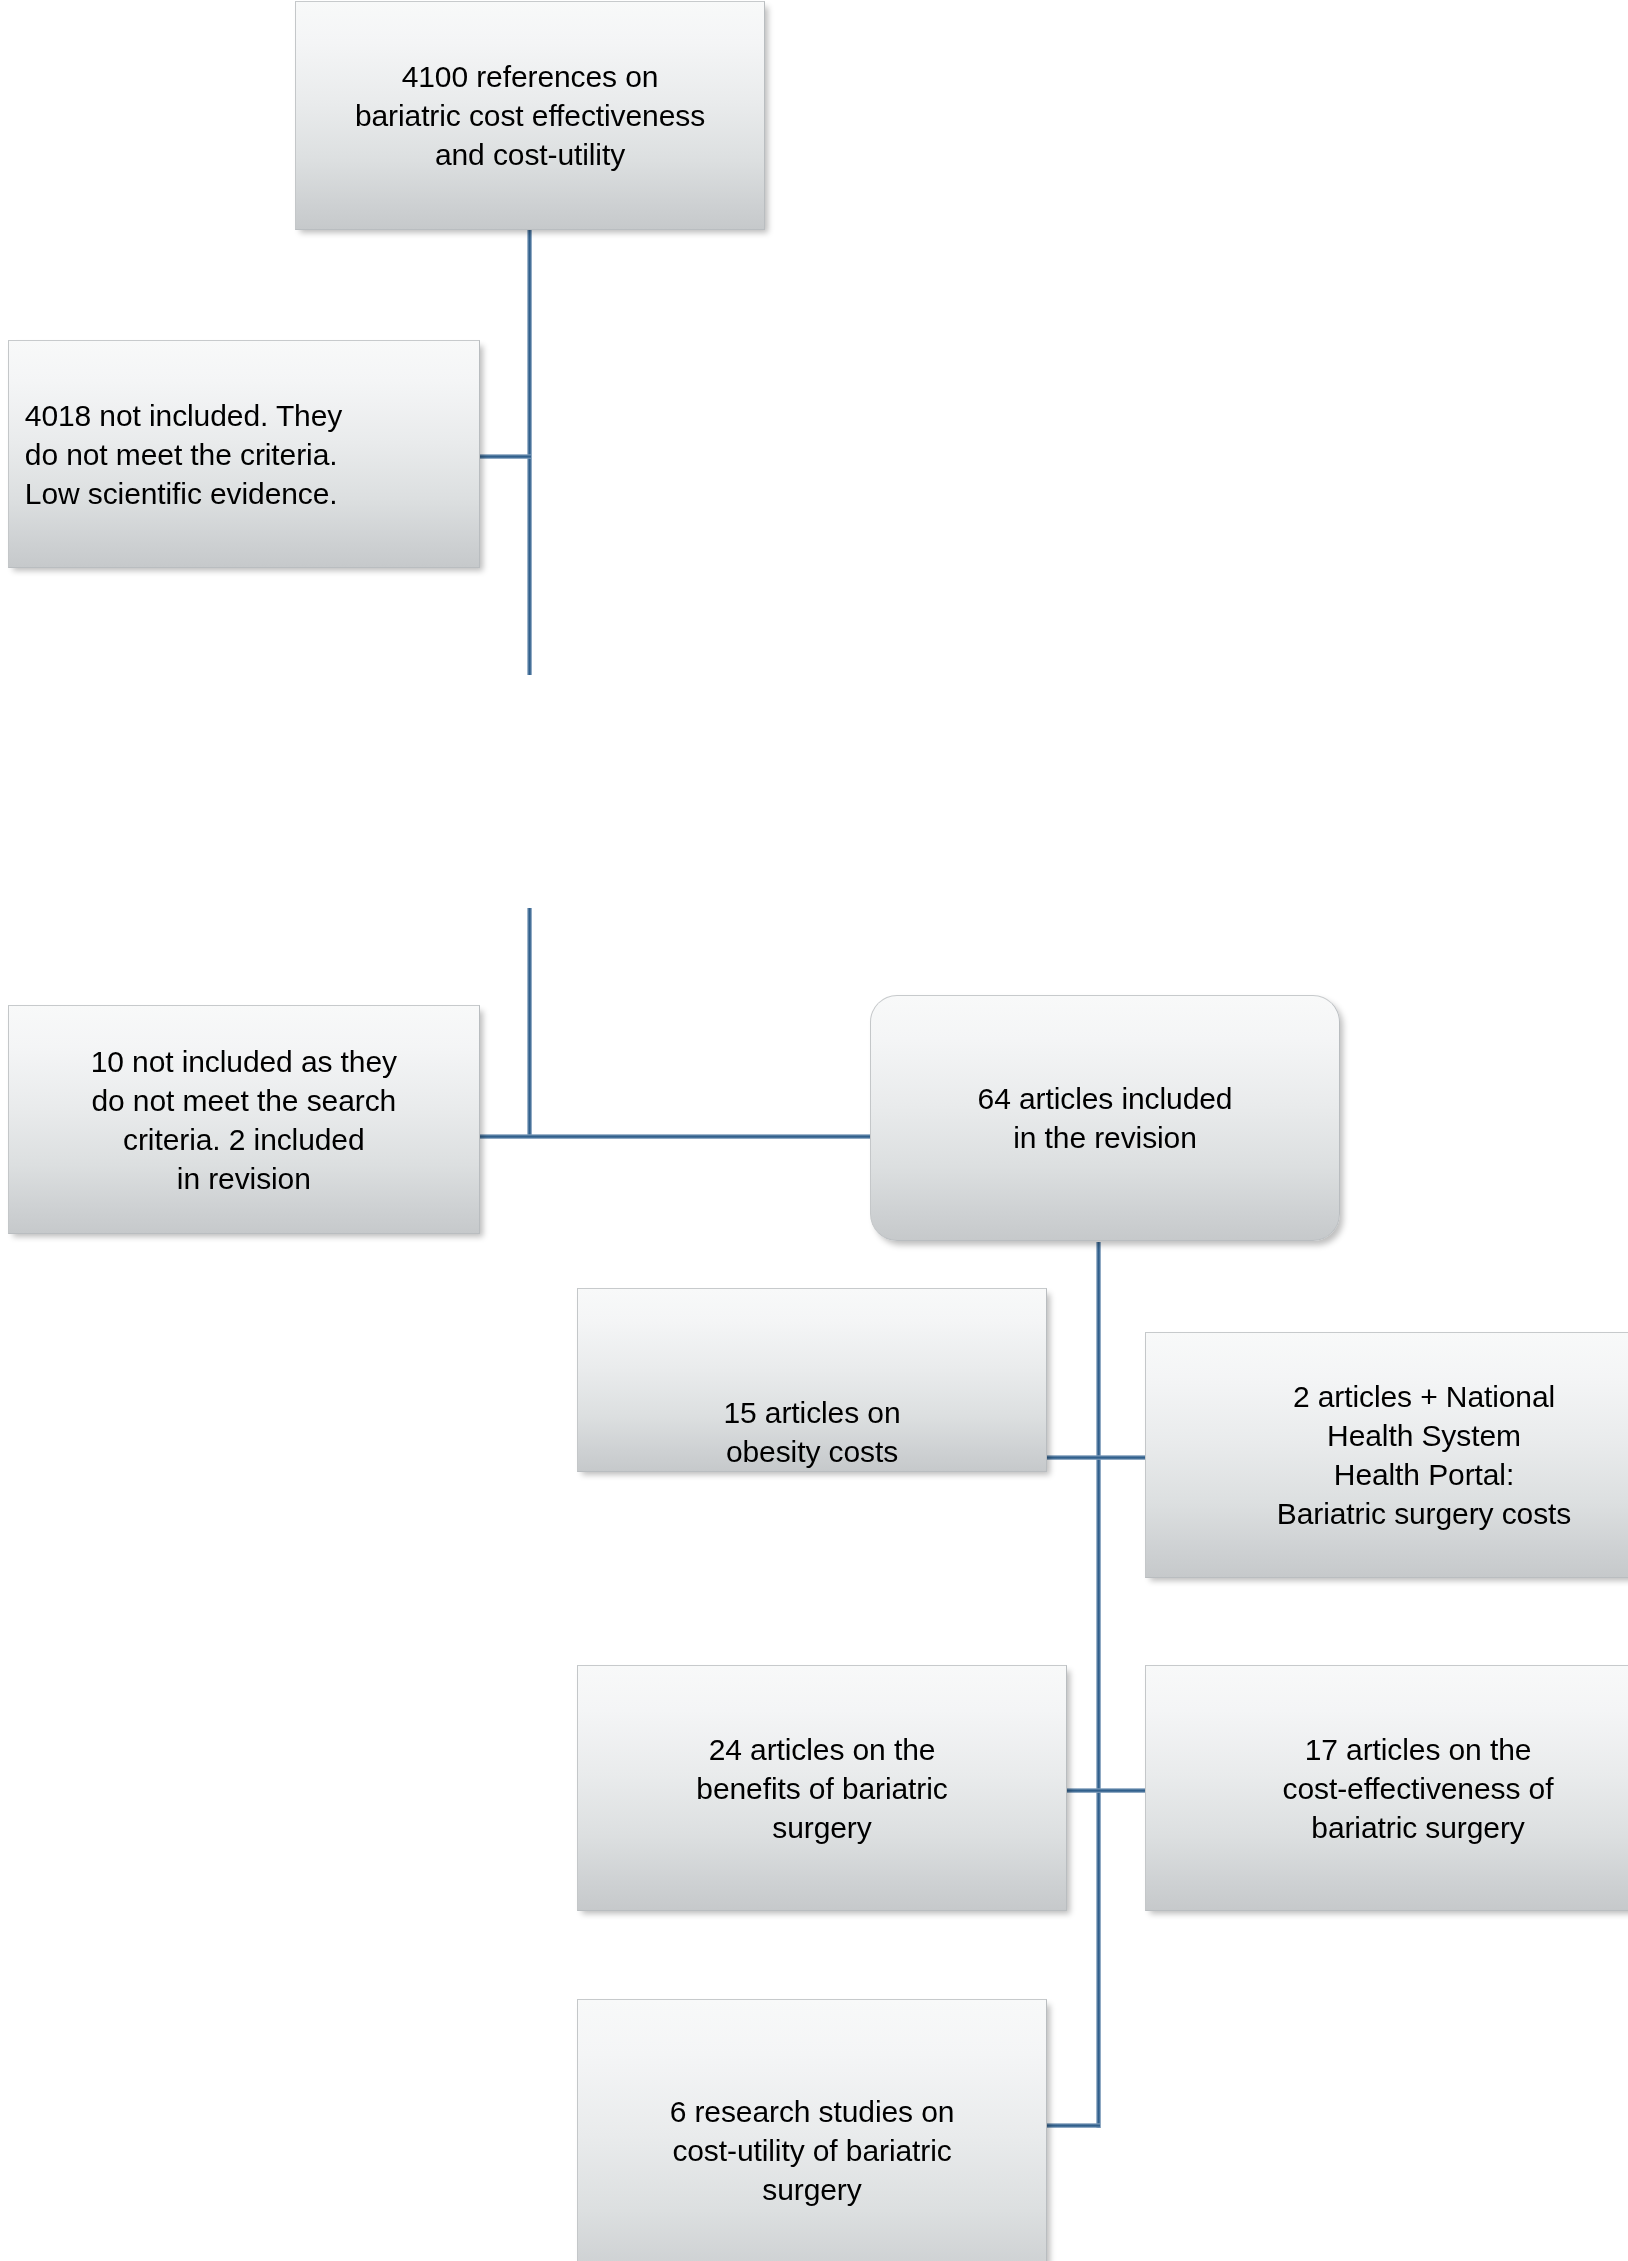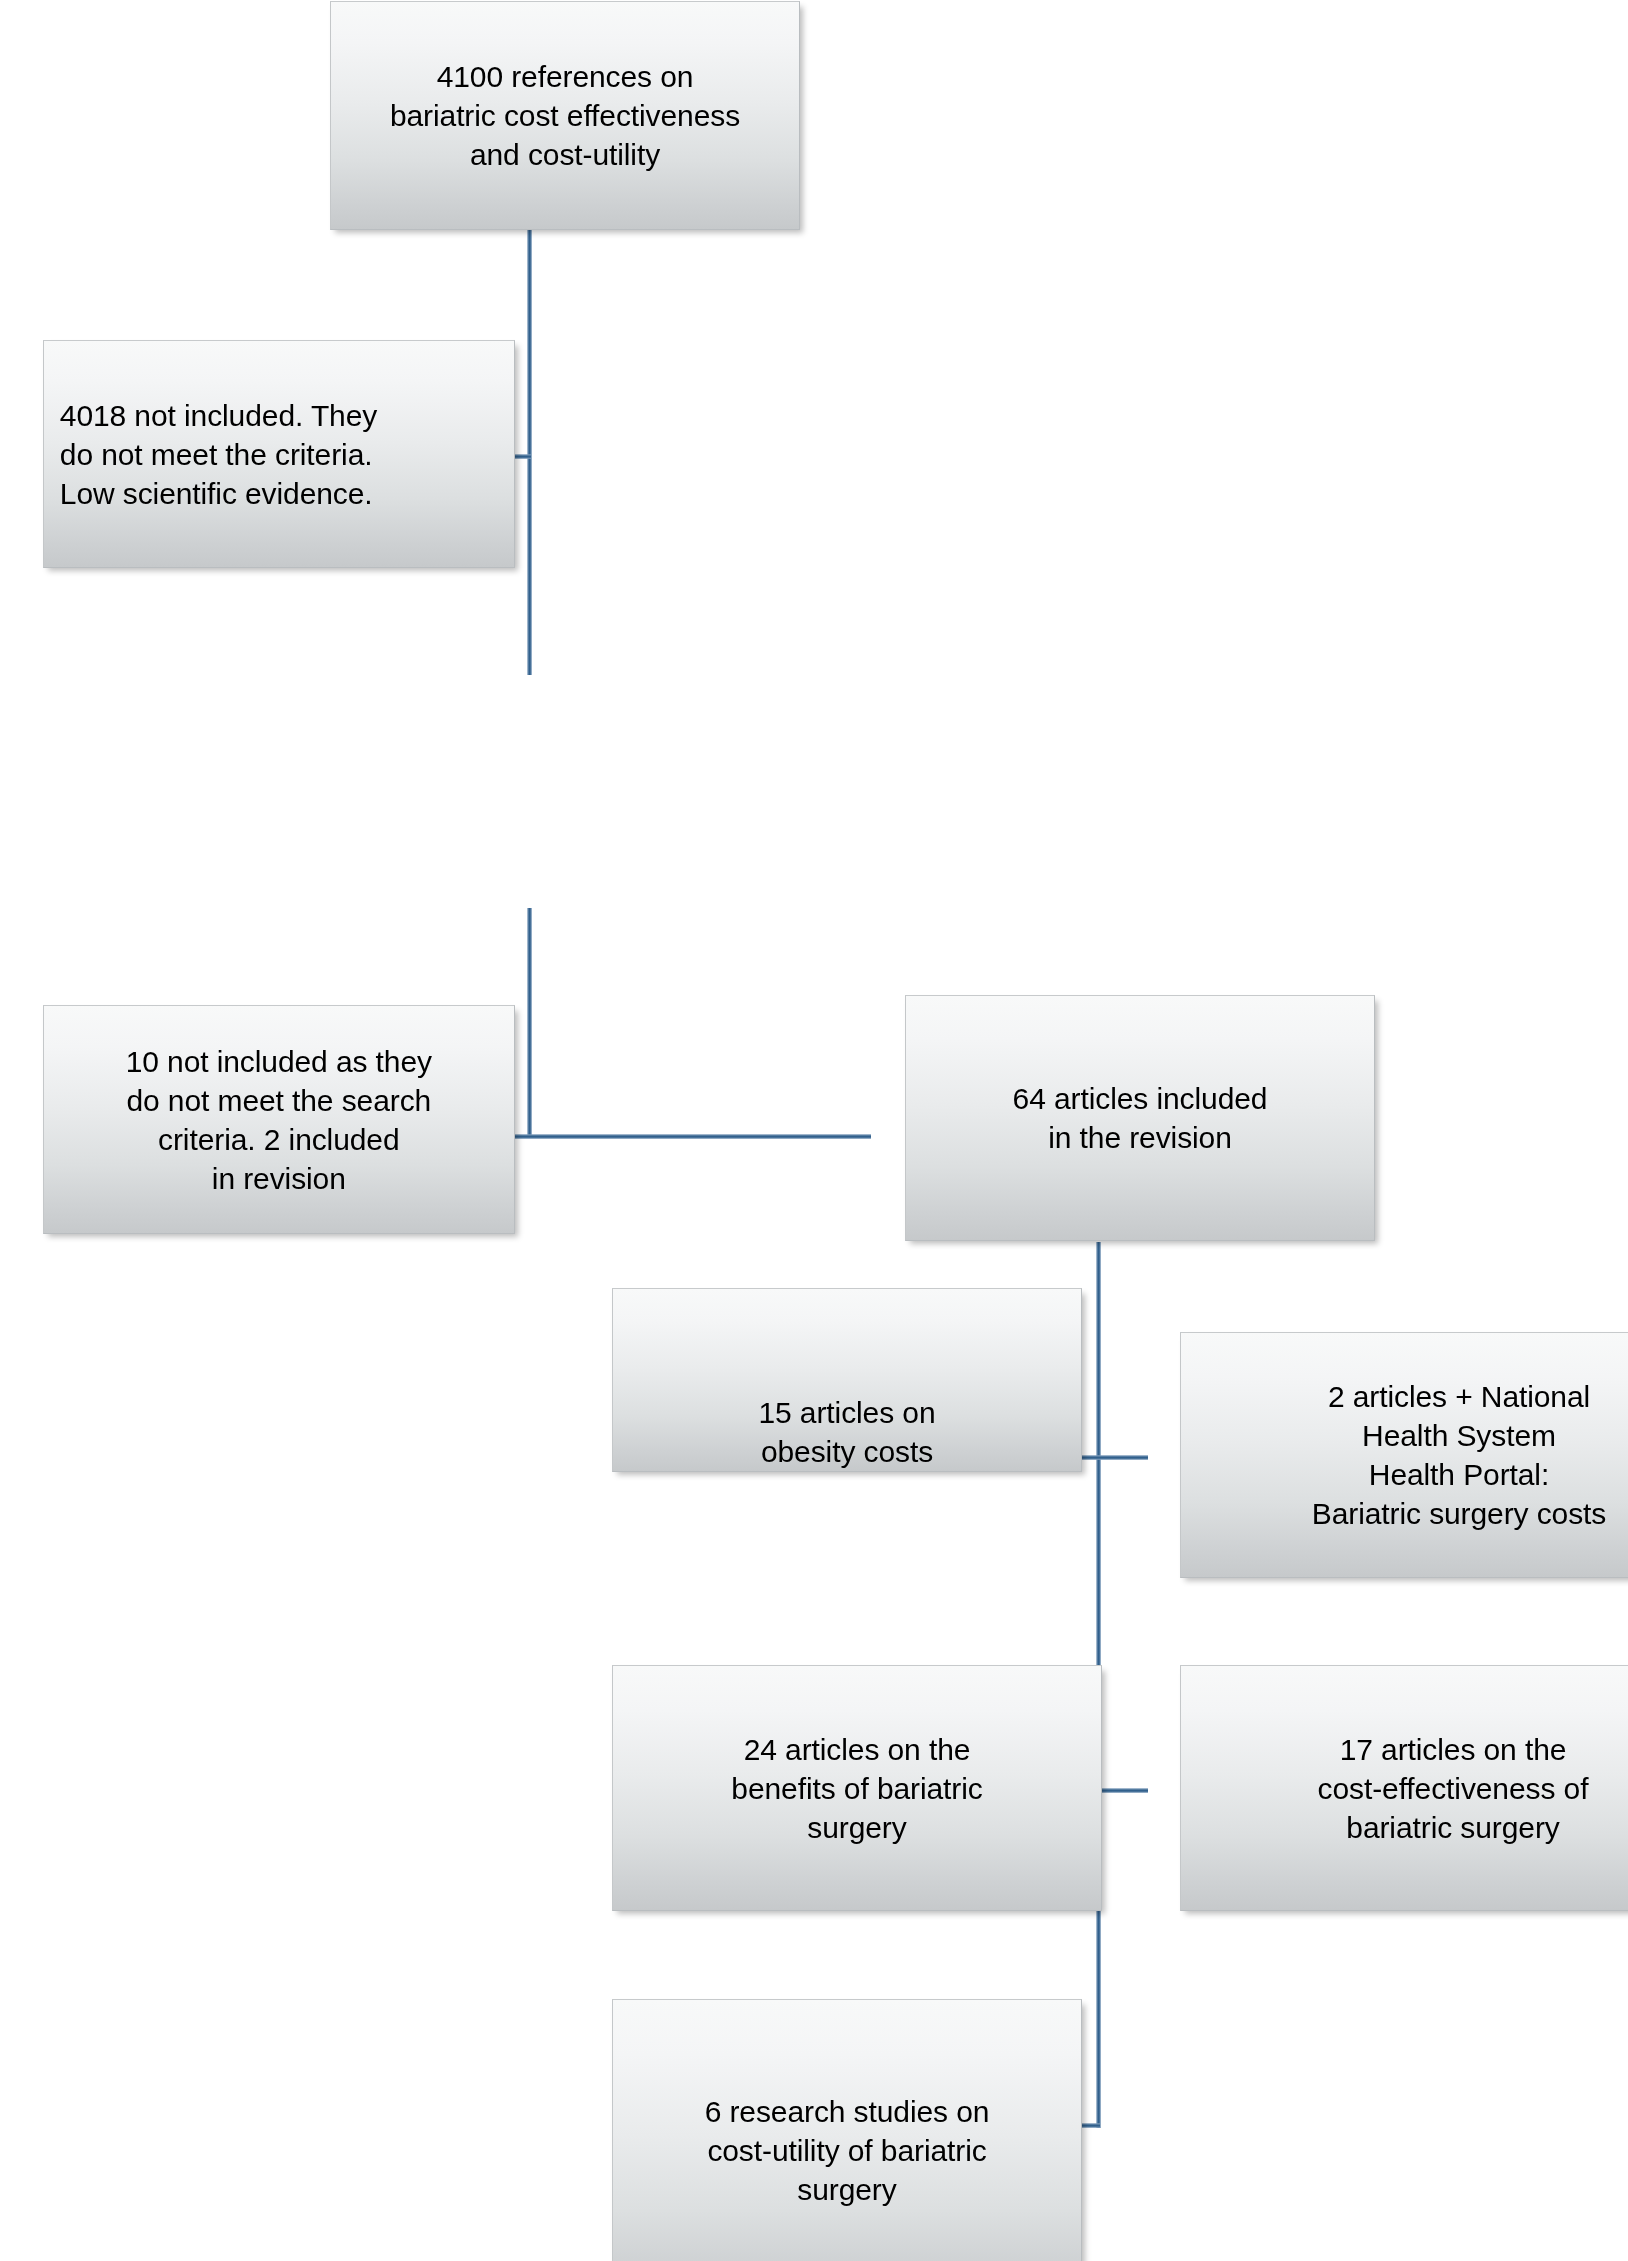--- a/index.html
+++ b/index.html
@@ -34,21 +34,20 @@
     border: 1.3px solid #b9bdc0;
     border-top-color: #c7cacc;
     border-left-color: #c4c7c9;
     box-shadow: 3.9px 4.6px 5.9px -1.3px rgba(0,0,0,0.26);
     display: flex;
     align-items: center;
     justify-content: center;
     color: #000000;
     line-height: 1.30;
     z-index: 3;
-    margin-left: 35px;
   }
   .node .txt {
     width: 100%;
     padding: 0 11.7px;
     box-sizing: border-box;
     white-space: pre-line;
     font-size: 30px;
     letter-spacing: -0.1px;
   }
   .center .txt { text-align: center; }
@@ -115,21 +114,21 @@
   </div>
 
 
   <div class="node center" style="left:7.8px; top:1005px; width:472px; height:229px;">
     <div class="txt">10 not included as they
 do not meet the search
 criteria. 2 included
 in revision</div>
   </div>
 
-  <div class="node center" style="left:870px; top:995px; width:470px; height:246px;">
+  <div class="node center" style="left:870px; top:995px; width:470px; height:246px;border-radius:27px;">
     <div class="txt">64 articles included
 in the revision</div>
   </div>
 
   <div class="node center" style="left:577px; top:1288px; width:470px; height:184px;align-items:flex-end;">
     <div class="txt">15 articles on
 obesity costs</div>
   </div>
 
   <div class="node center" style="left:1145px; top:1332px; width:558px; height:246px;">

